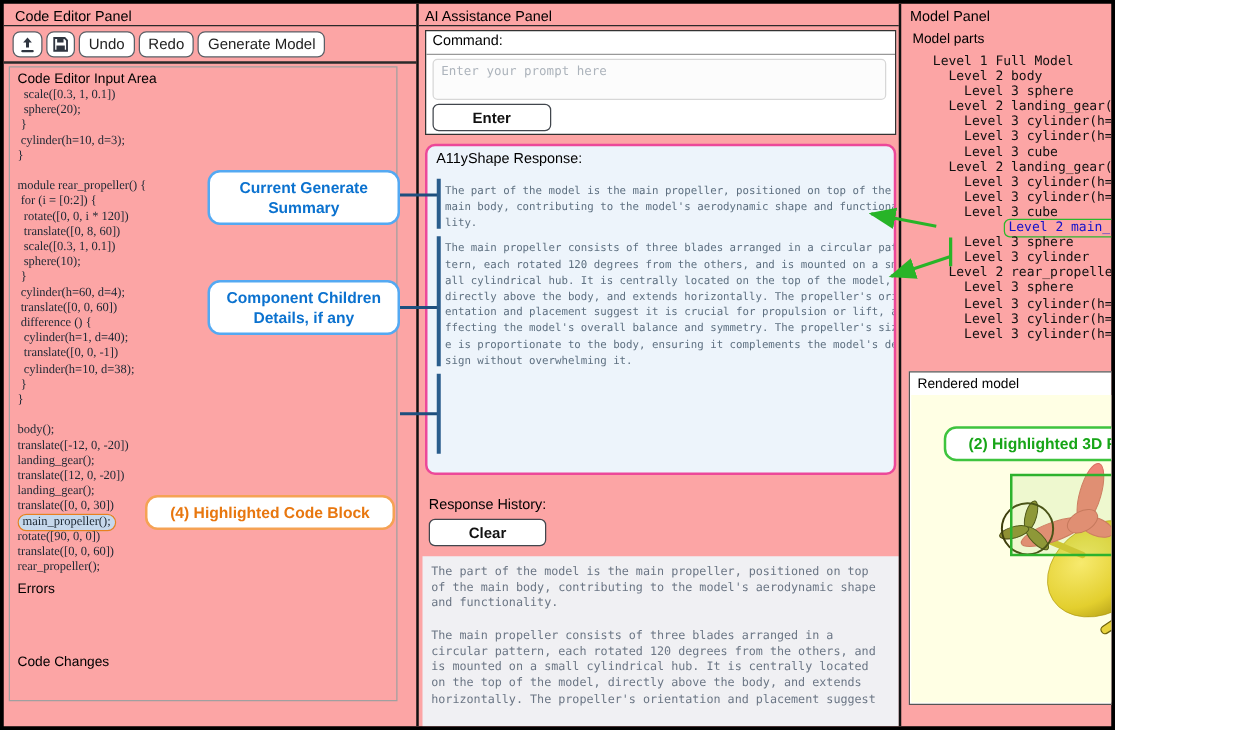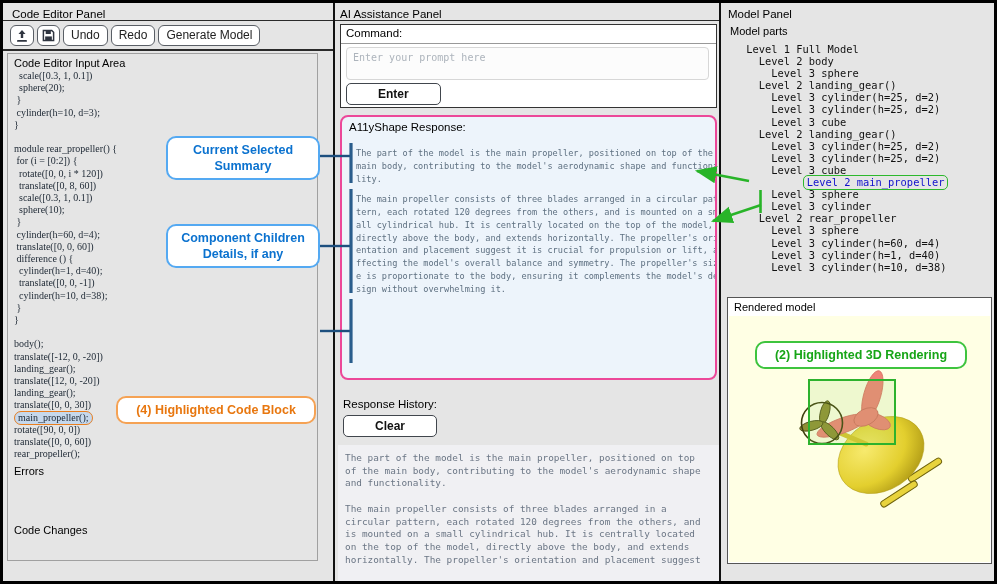--- a/index.html
+++ b/index.html
@@ -1,17 +1,17 @@
 <!DOCTYPE html>
 <html><head>
 <meta charset="utf-8">
 <style>
   html,body{margin:0;padding:0;background:#fff;}
-  #app{position:relative;width:997px;height:584px;box-sizing:border-box;border:3px solid #000;
-       background:#e5e5e5;font-family:"Liberation Sans",sans-serif;overflow:hidden;}
+  #app{position:relative;width:892px;height:584px;box-sizing:border-box;border:3px solid #000;
+       background:#fca5a5;font-family:"Liberation Sans",sans-serif;overflow:hidden;}
   .vdiv{position:absolute;top:0;bottom:0;width:2px;background:#111;}
   .hline{position:absolute;height:1.5px;background:#2a2a2a;}
   .panel-title{position:absolute;font-size:11.5px;color:#000;}
   .small-label{position:absolute;font-size:11px;color:#000;}
   
   .toolbar{position:absolute;left:7px;top:22px;display:flex;gap:3px;}
   .tbtn{height:21px;box-sizing:border-box;border:1.5px solid #5a5f66;border-radius:6px;background:#fff;
         font-family:"Liberation Sans",sans-serif;font-size:12px;color:#222;padding:1px 7px 2px;display:flex;align-items:center;}
   .tbtn.icon{padding:1px 4px;}
   
@@ -255,18 +255,18 @@
 
     <line x1="348" y1="140" x2="348" y2="180" stroke="#2a5d8c" stroke-width="3.2"></line>
     <line x1="348" y1="186" x2="348" y2="290" stroke="#2a5d8c" stroke-width="3.2"></line>
     <line x1="348" y1="296" x2="348" y2="360" stroke="#2a5d8c" stroke-width="3.2"></line>
 
     <line x1="746" y1="178" x2="694" y2="168" stroke="#28b428" stroke-width="2.4" marker-end="url(#garrow)"></line>
     <line x1="758" y1="202" x2="710" y2="218" stroke="#28b428" stroke-width="2.4" marker-end="url(#garrow)"></line>
     <line x1="757.5" y1="187" x2="757.5" y2="210" stroke="#28b428" stroke-width="2.6"></line>
   </svg>
 
-  <div class="callout blue" style="left:163px;top:133px;width:154px;">Current Selected Summary</div>
+  <div class="callout blue" style="left:163px;top:133px;width:154px;">Current Generate Summary</div>
   <div class="callout blue" style="left:163px;top:221px;width:154px;">Component Children Details, if any</div>
   <div class="callout orange" style="left:113px;top:393px;width:200px;">(4) Highlighted Code Block</div>
   <div class="callout green" style="left:752px;top:338px;width:212px;">(2) Highlighted 3D Rendering</div>
 
 </div>
 
 </body></html>

